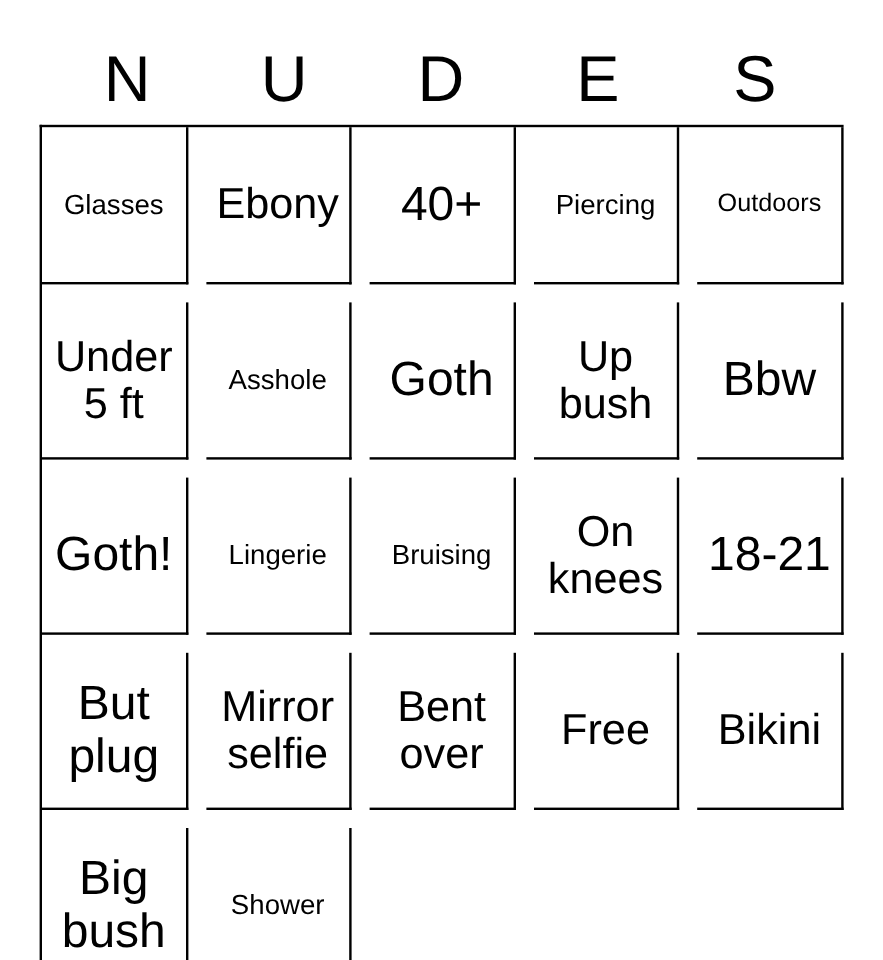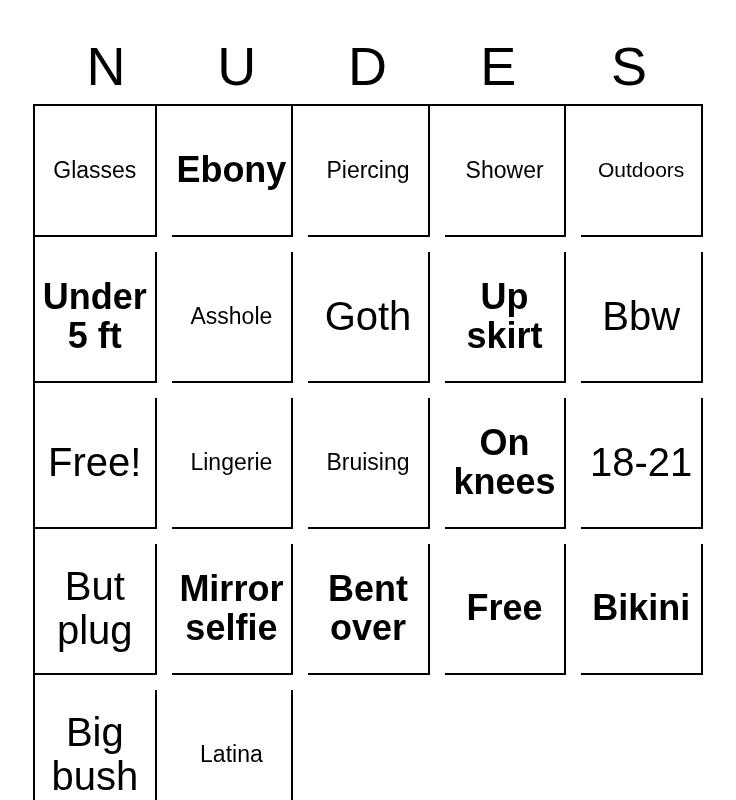--- a/index.html
+++ b/index.html
@@ -58,21 +58,21 @@
     padding: 2px 3px;
     overflow: hidden;
   }
   .cell span {
     display: block;
     width: 100%;
     line-height: 1.08;
     font-family: "Liberation Sans", sans-serif;
   }
   .fs-xl span { font-size: 40px; }
-  .fs-lg span { font-size: 36px; font-weight: bold; }
+  .fs-lg span { font-size: 36px; }
   .fs-sm span { font-size: 23px; }
   .fs-xs span { font-size: 21px; }
 </style>
 </head>
 <body>
 
 <div class="card">
 
   <div class="header-row">
     <div class="header-cell">N</div>
@@ -82,46 +82,46 @@
     <div class="header-cell">S</div>
   </div>
 
   <div class="grid" id="bingo-grid">
       <div class="cell fs-sm">
         <span>Glasses</span>
       </div>
       <div class="cell fs-lg">
         <span>Ebony</span>
       </div>
+      <div class="cell fs-xl">
+        <span>40+</span>
+      </div>
       <div class="cell fs-sm">
         <span>Piercing</span>
-      </div>
-      <div class="cell fs-sm">
-        <span>Shower</span>
       </div>
       <div class="cell fs-xs">
         <span>Outdoors</span>
       </div>
       <div class="cell fs-lg">
         <span>Under 5 ft</span>
       </div>
       <div class="cell fs-sm">
         <span>Asshole</span>
       </div>
       <div class="cell fs-xl">
         <span>Goth</span>
       </div>
       <div class="cell fs-lg">
-        <span>Up skirt</span>
+        <span>Up bush</span>
       </div>
       <div class="cell fs-xl">
         <span>Bbw</span>
       </div>
       <div class="cell fs-xl">
-        <span>Free!</span>
+        <span>Goth!</span>
       </div>
       <div class="cell fs-sm">
         <span>Lingerie</span>
       </div>
       <div class="cell fs-sm">
         <span>Bruising</span>
       </div>
       <div class="cell fs-lg">
         <span>On knees</span>
       </div>
@@ -140,17 +140,17 @@
       <div class="cell fs-lg">
         <span>Free</span>
       </div>
       <div class="cell fs-lg">
         <span>Bikini</span>
       </div>
       <div class="cell fs-xl">
         <span>Big bush</span>
       </div>
       <div class="cell fs-sm">
-        <span>Latina</span>
+        <span>Shower</span>
       </div>
     </div>
 
 </div>
 
 </body></html>

